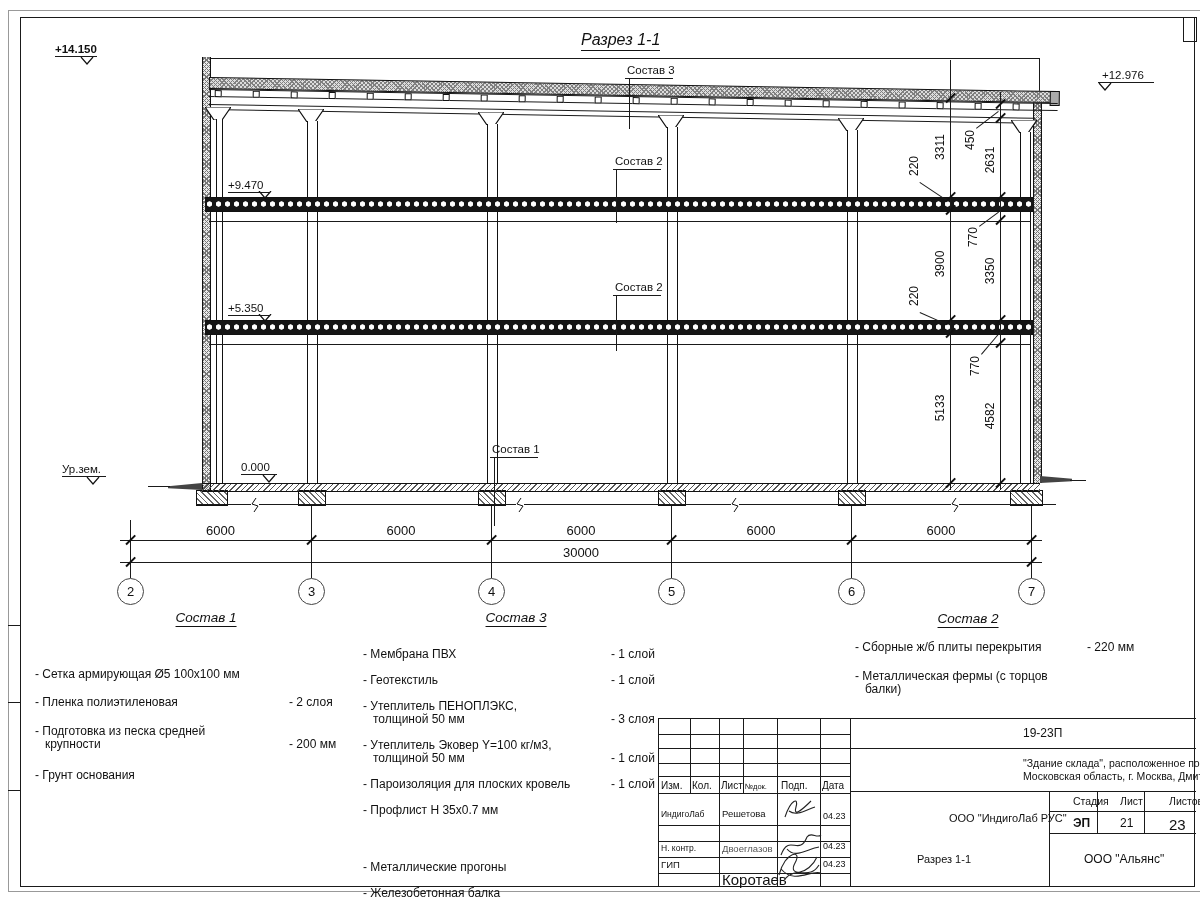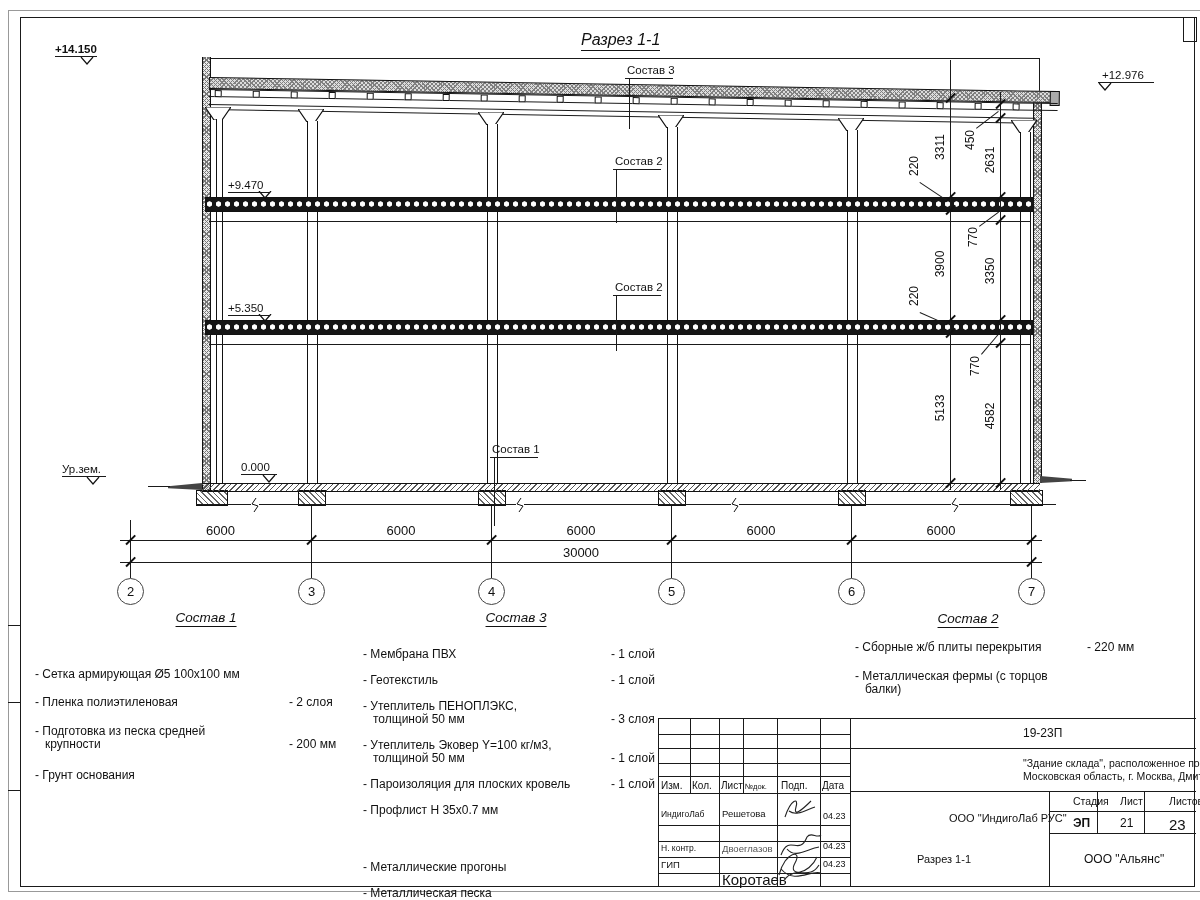--- a/index.html
+++ b/index.html
@@ -326,21 +326,21 @@
           <div class="legend-text">- Пароизоляция для плоских кровель</div>
           <div class="legend-val" style="width: 52px;">- 1 слой</div>
         </div>
         <div class="legend-item" style="margin-bottom: 13px; padding-right: 58px;">
           <div class="legend-text">- Профлист Н 35х0.7 мм</div>
         </div>
         <div class="legend-item" style="margin-bottom: 13px; padding-right: 58px; margin-top: 44px;">
           <div class="legend-text">- Металлические прогоны</div>
         </div>
         <div class="legend-item" style="margin-bottom: 13px; padding-right: 58px;">
-          <div class="legend-text">- Металлическая песка</div>
+          <div class="legend-text">- Железобетонная балка</div>
         </div>
       </div>
       <div class="txt h-it" style="left: 968px; top: 611px; transform: translateX(-50%);">Состав 2</div>
       <div class="legend-list" style="left: 855px; top: 641px; width: 312px;">
         <div class="legend-item" style="margin-bottom: 16px; padding-right: 86px;">
           <div class="legend-text">- Сборные ж/б плиты перекрытия</div>
           <div class="legend-val" style="width: 80px;">- 220 мм</div>
         </div>
         <div class="legend-item" style="margin-bottom: 16px; padding-right: 86px;">
           <div class="legend-text">- Металлическая фермы (с торцов балки)</div>

